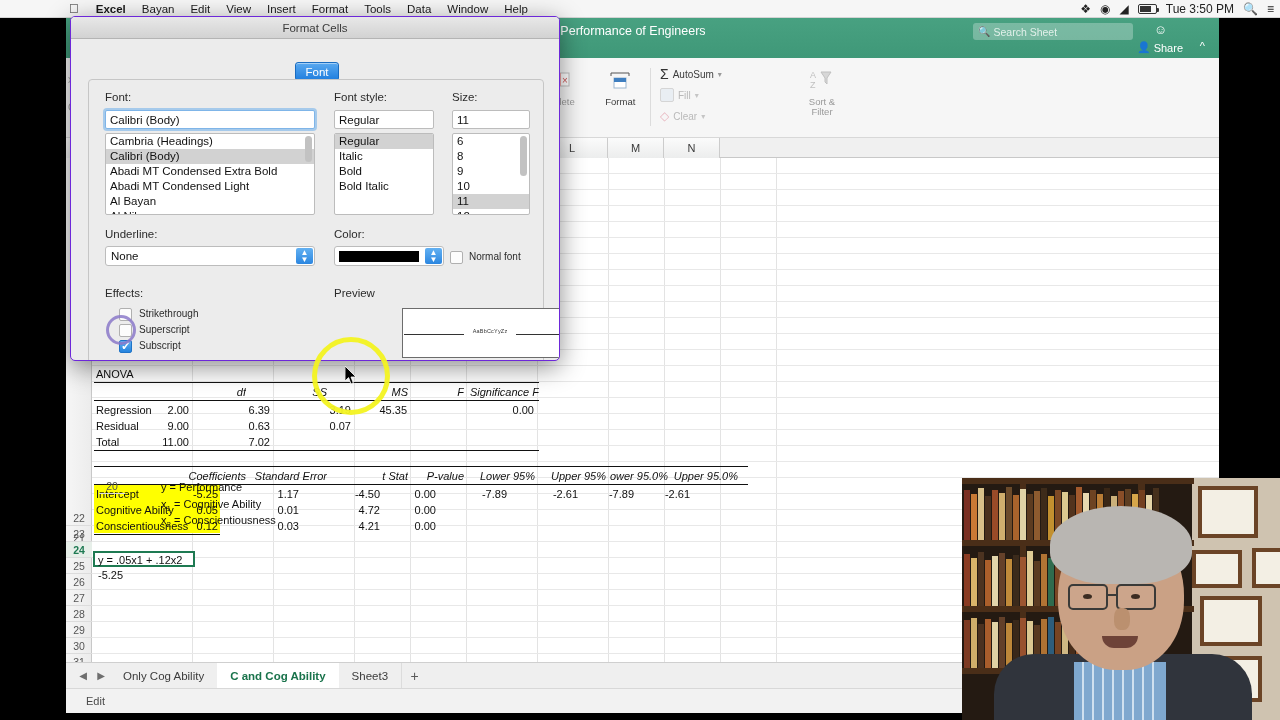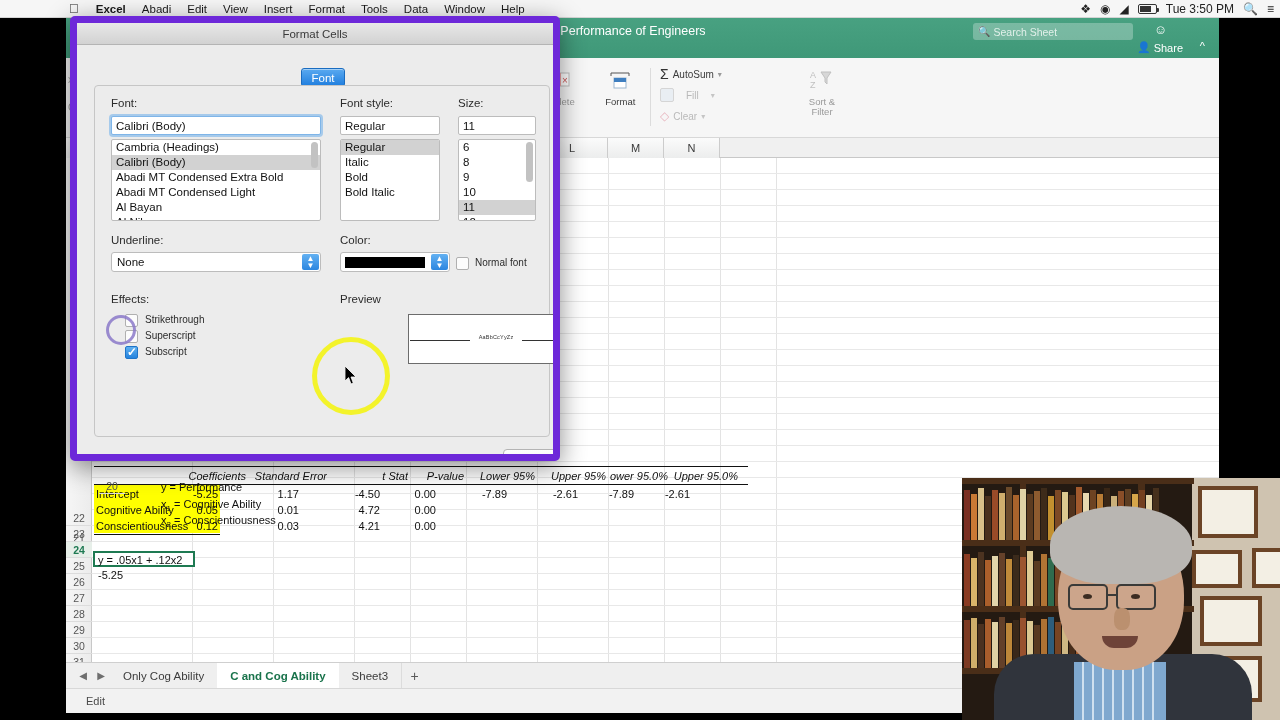--- a/index.html
+++ b/index.html
@@ -153,22 +153,22 @@
   .stab.active { background: #fff; color: #19734b; font-weight: bold; }
   .addsheet { width: 26px; text-align: center; font-size: 14px; color: #5a5a5a; border-left: 1px solid #dcdcdc; line-height: 26px;}
   #statusbar {
     position: absolute; left: 0; bottom: 0; width: 100%; height: 25px;
     background: #f2f2f2; border-top: 1px solid #d8d8d8;
     font-size: 11px; color: #4a4a4a; display: flex; align-items: center; padding-left: 20px;
   }
 
   
   #dialog {
-    position: absolute; left: 70px; top: 16px; width: 490px; height: 445px;
-    background: #ececec; border: 7px solid #6d28d9; border-radius: 5px;
+    position: absolute; left: 70px; top: 16px; width: 490px; height: 345px;
+    background: #ececec; border: 1px solid #6d28d9; border-radius: 5px;
     box-shadow: 0 6px 26px rgba(0,0,0,0.45);
     overflow: hidden;
     padding-left: 40px;
   }
   #dlg-title {
     position: absolute; left: 0; top: 0; width: 100%; height: 22px;
     background: linear-gradient(180deg,#e8e8e8,#d2d2d2);
     border-bottom: 1px solid #b4b4b4;
     font-size: 11.5px; color: #3a3a3a; text-align: center; line-height: 22px;
   }
@@ -298,21 +298,21 @@
 </style>
 </head>
 <body>
 
 <div id="screen">
 
   <div id="menubar">
     <div class="mb-left">
       <span class="mb-item apple"></span>
       <span class="mb-item app-name">Excel</span>
-      <span class="mb-item">Abadi</span>
+      <span class="mb-item">Bayan</span>
       <span class="mb-item">Edit</span>
       <span class="mb-item">View</span>
       <span class="mb-item">Insert</span>
       <span class="mb-item">Format</span>
       <span class="mb-item">Tools</span>
       <span class="mb-item">Data</span>
       <span class="mb-item">Window</span>
       <span class="mb-item">Help</span>
     </div>
     <div class="mb-right">
@@ -443,21 +443,21 @@
         </div>
       </div>
       <div class="rb-sep" style="left:584px;"></div>
 
       <div class="rb-group" style="left:594px; width:130px;">
         <div style="position:absolute; left:0; top:4px; display:flex; align-items:center; gap:4px;">
           <span style="font-size:14px; color:#333;">Σ</span>
           <span style="font-size:10px; color:#3c3c3c;">AutoSum</span>
           <span style="font-size:8px; color:#999;">▾</span>
         </div>
-        <div style="position:absolute; left:0; top:26px; display:flex; align-items:center; gap:12px;">
+        <div style="position:absolute; left:0; top:26px; display:flex; align-items:center; gap:4px;">
           <span class="lilico" style="background:#e9eef3; border:1px solid #d5d5d5; display:inline-block; width:14px; height:14px;"></span>
           <span style="font-size:10px; color:#b9b9b9;">Fill</span>
           <span style="font-size:8px; color:#c5c5c5;">▾</span>
         </div>
         <div style="position:absolute; left:0; top:47px; display:flex; align-items:center; gap:4px;">
           <span style="font-size:12px; color:#e8b7c0;">◇</span>
           <span style="font-size:10px; color:#b9b9b9;">Clear</span>
           <span style="font-size:8px; color:#c5c5c5;">▾</span>
         </div>
       </div>

